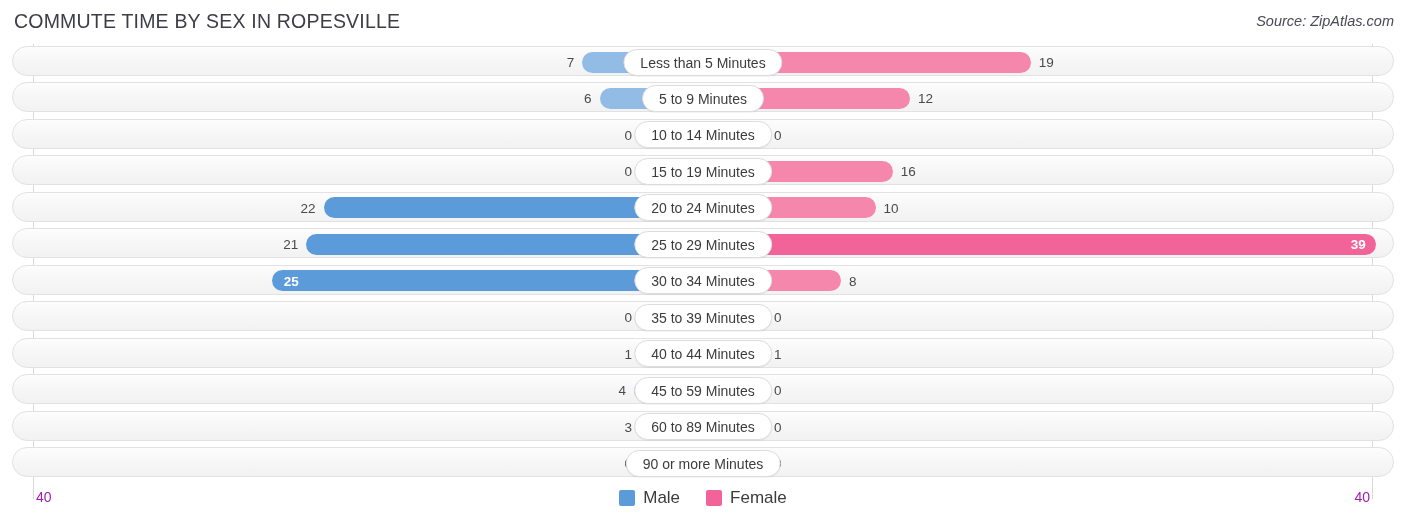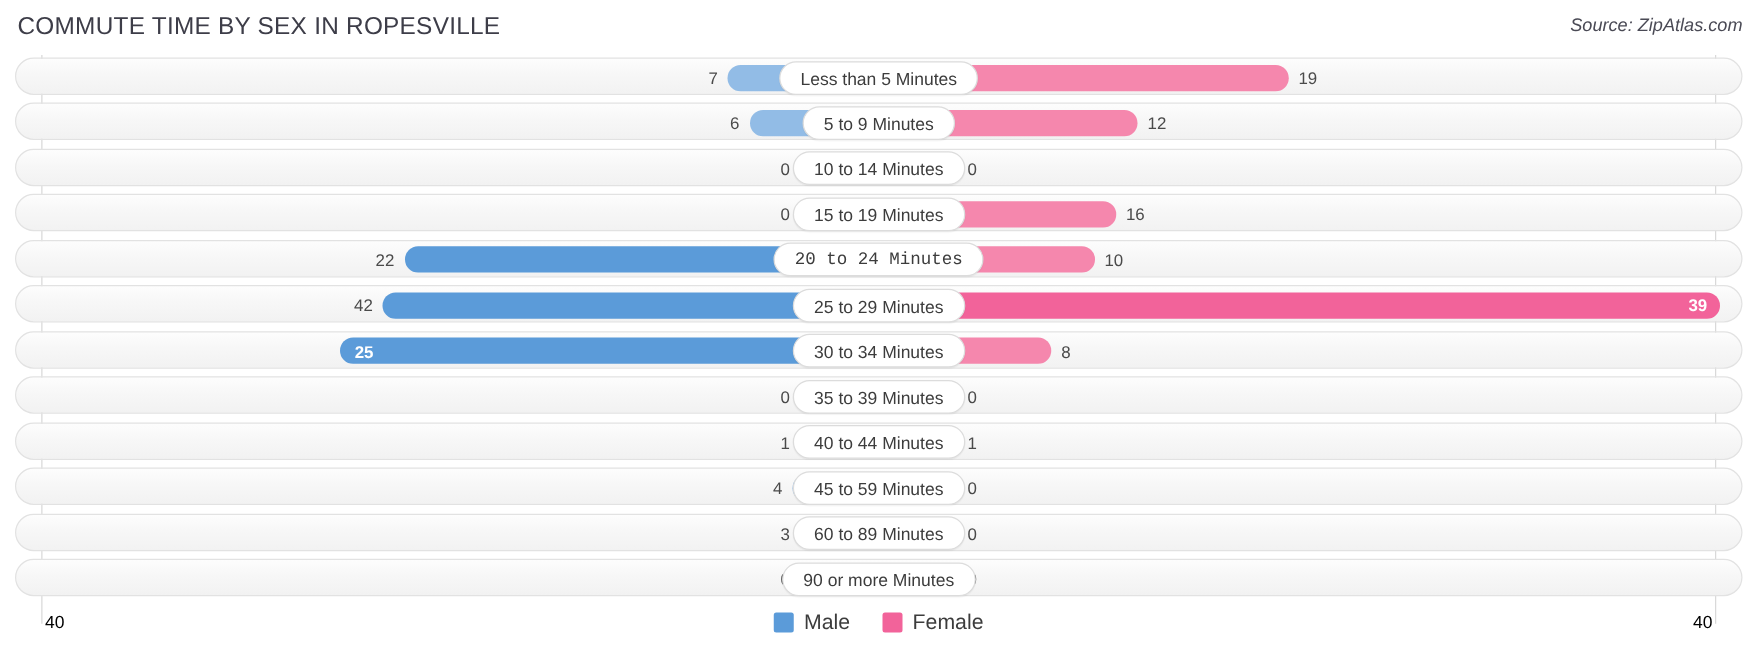--- a/index.html
+++ b/index.html
@@ -146,21 +146,21 @@
     position: absolute;
     left: 0;
     top: 485px;
     width: 1406px;
     height: 38px;
   }
   .axis-label {
     position: absolute;
     top: 4px;
     font-size: 14px;
-    color: #000000;
+    color: #a21caf;
   }
   .axis-label.left { left: 36px; }
   .axis-label.right { right: 36px; }
 
   .legend {
     position: absolute;
     left: 0;
     right: 0;
     top: 3px;
     display: flex;
@@ -231,27 +231,27 @@
         <div class="val male-out" style="left: 580px; width: 52px;">0</div>
         <div class="val female-out" style="left: 900.75px; width: 52px;">16</div>
         <div class="pill" style="left: 703px;">15 to 19 Minutes</div>
       </div>
       <div class="row">
         <div class="track"></div>
         <div class="bar male strong" style="left: 323.5px; width: 379.5px;"></div>
         <div class="bar female" style="left: 703px; width: 172.5px;"></div>
         <div class="val male-out" style="left: 263.5px; width: 52px;">22</div>
         <div class="val female-out" style="left: 883.5px; width: 52px;">10</div>
-        <div class="pill" style="left: 703px; font-family: Liberation Mono, monospace;">20 to 24 Minutes</div>
+        <div class="pill" style="left: 703px;">20 to 24 Minutes</div>
       </div>
       <div class="row">
         <div class="track"></div>
         <div class="bar male strong" style="left: 306.25px; width: 396.75px;"></div>
         <div class="bar female strong" style="left: 703px; width: 672.75px;"></div>
-        <div class="val male-out" style="left: 246.25px; width: 52px;">42</div>
+        <div class="val male-out" style="left: 246.25px; width: 52px;">21</div>
         <div class="val inside" style="left: 1345.75px; width: 20px; text-align: right;">39</div>
         <div class="pill" style="left: 703px;">25 to 29 Minutes</div>
       </div>
       <div class="row">
         <div class="track"></div>
         <div class="bar male strong" style="left: 271.75px; width: 431.25px;"></div>
         <div class="bar female" style="left: 703px; width: 138px;"></div>
         <div class="val inside" style="left: 283.75px;">25</div>
         <div class="val female-out" style="left: 849px; width: 52px;">8</div>
         <div class="pill" style="left: 703px;">30 to 34 Minutes</div>

